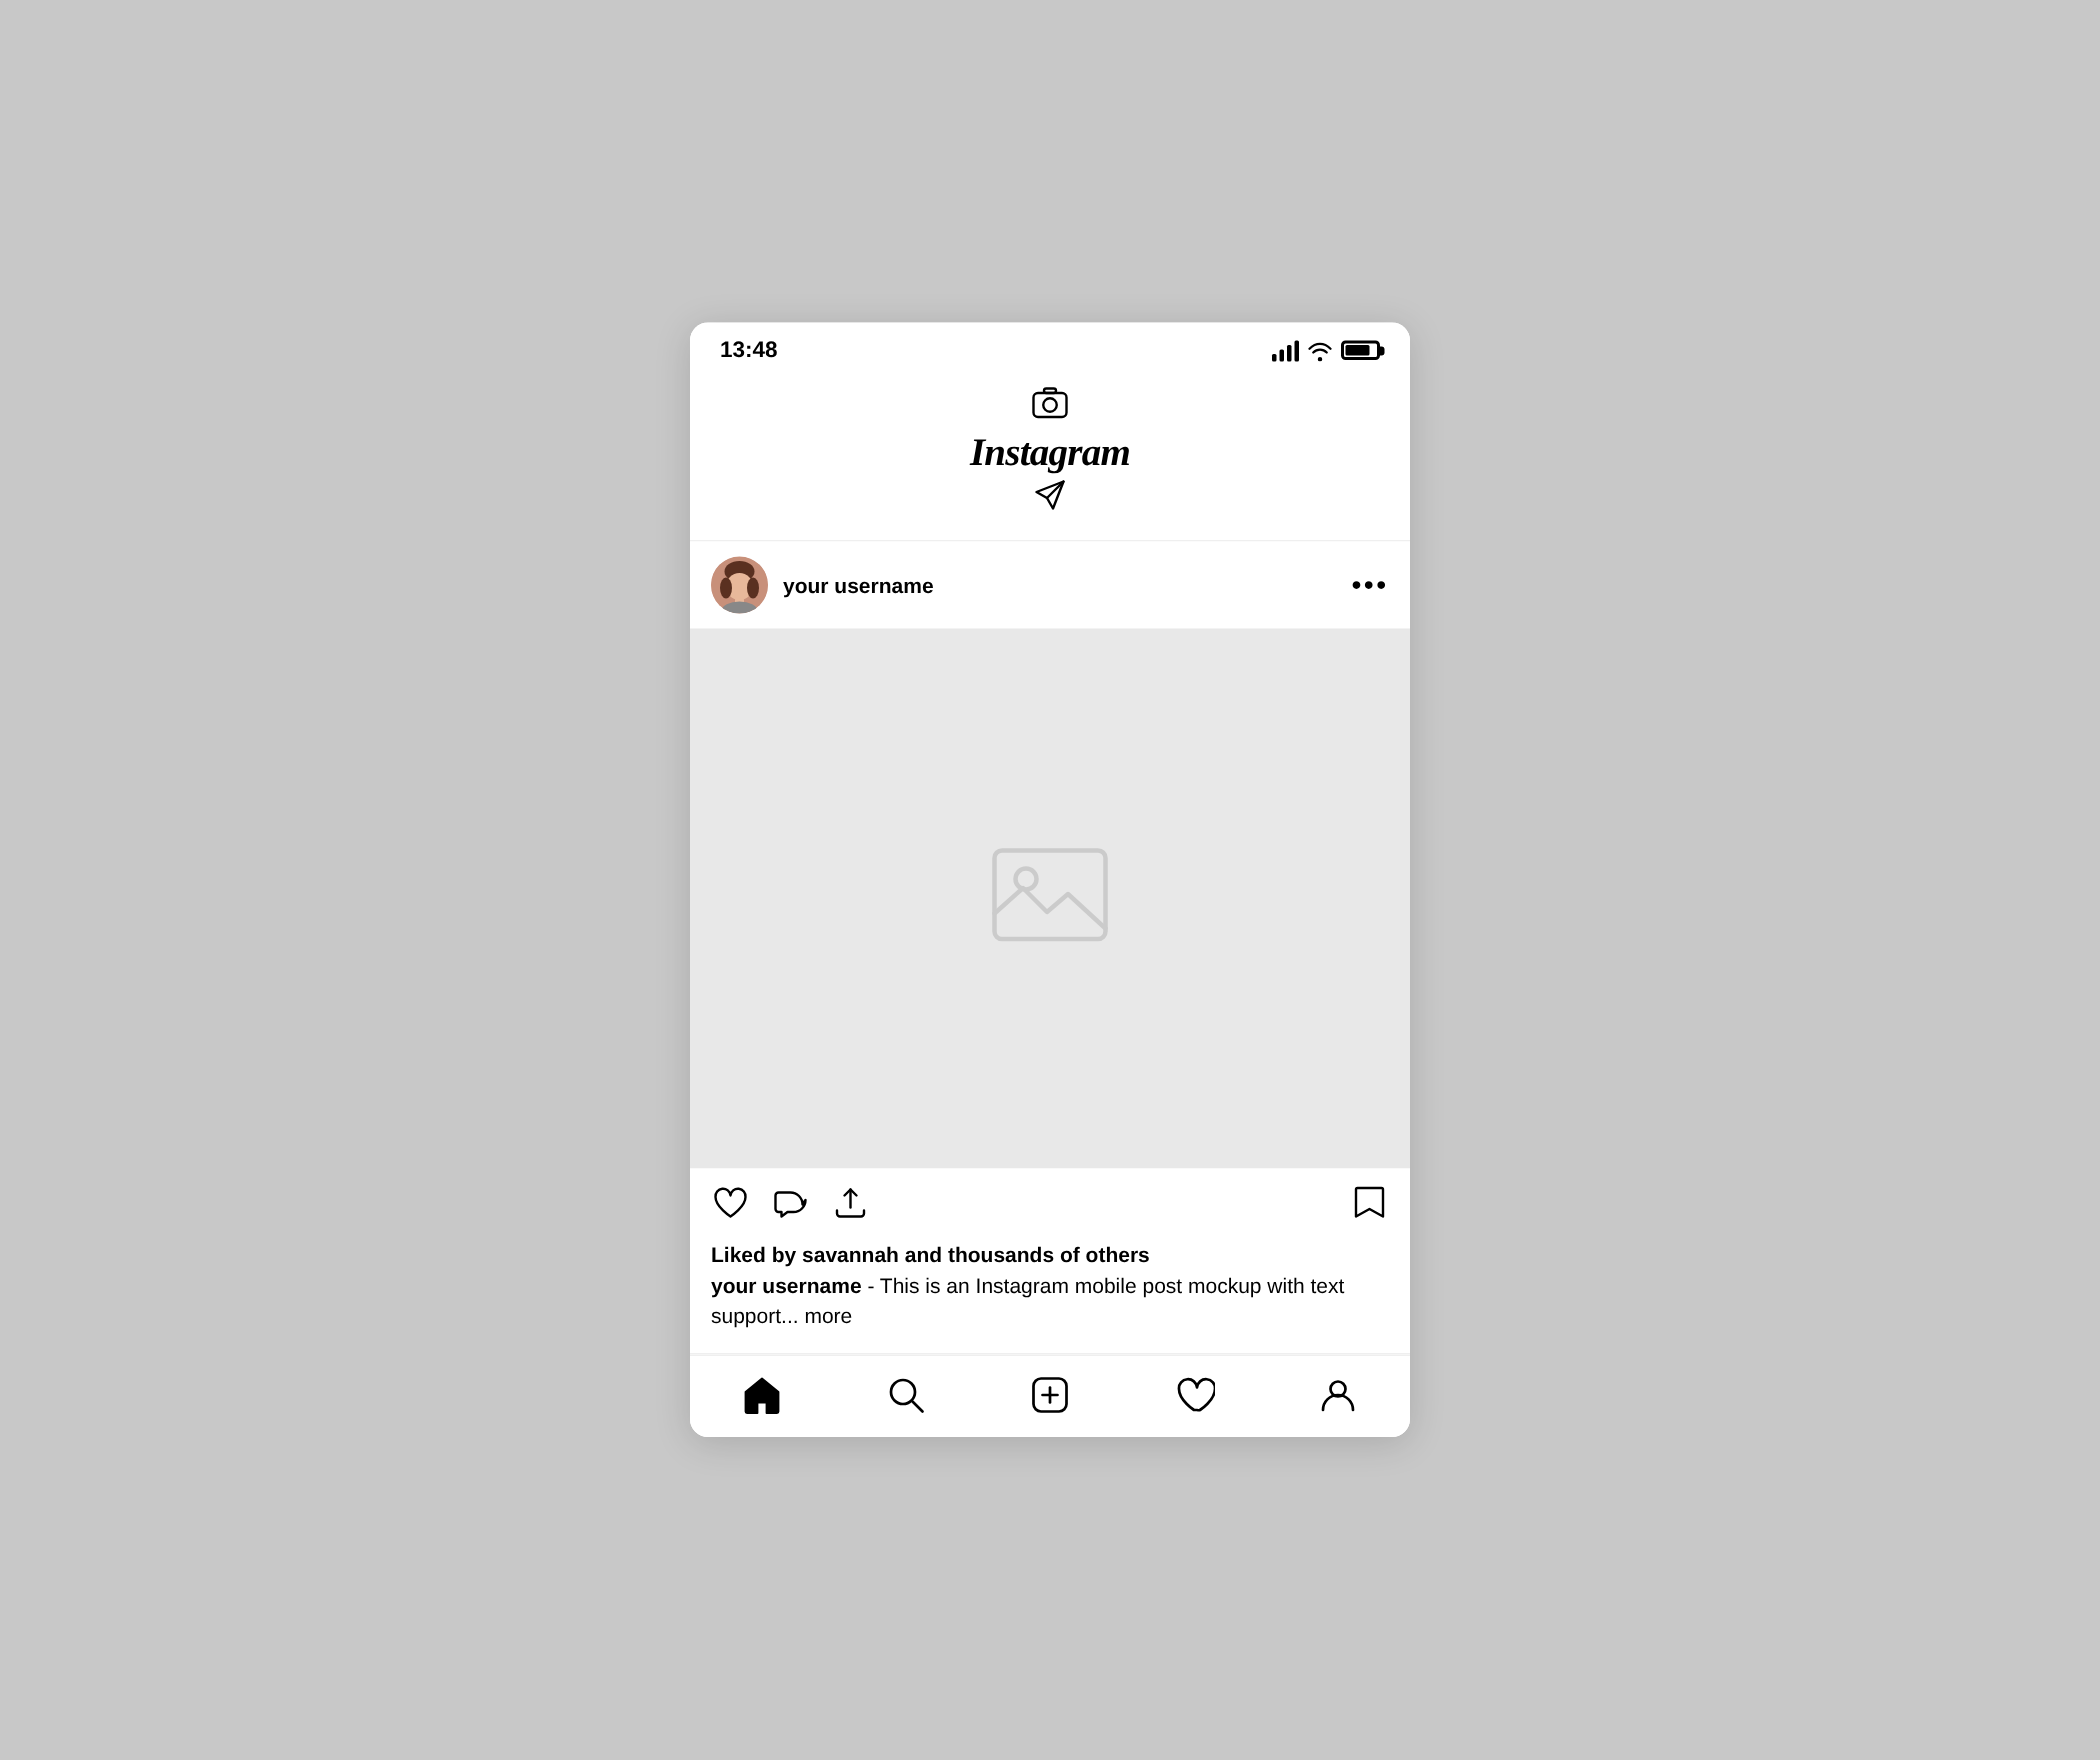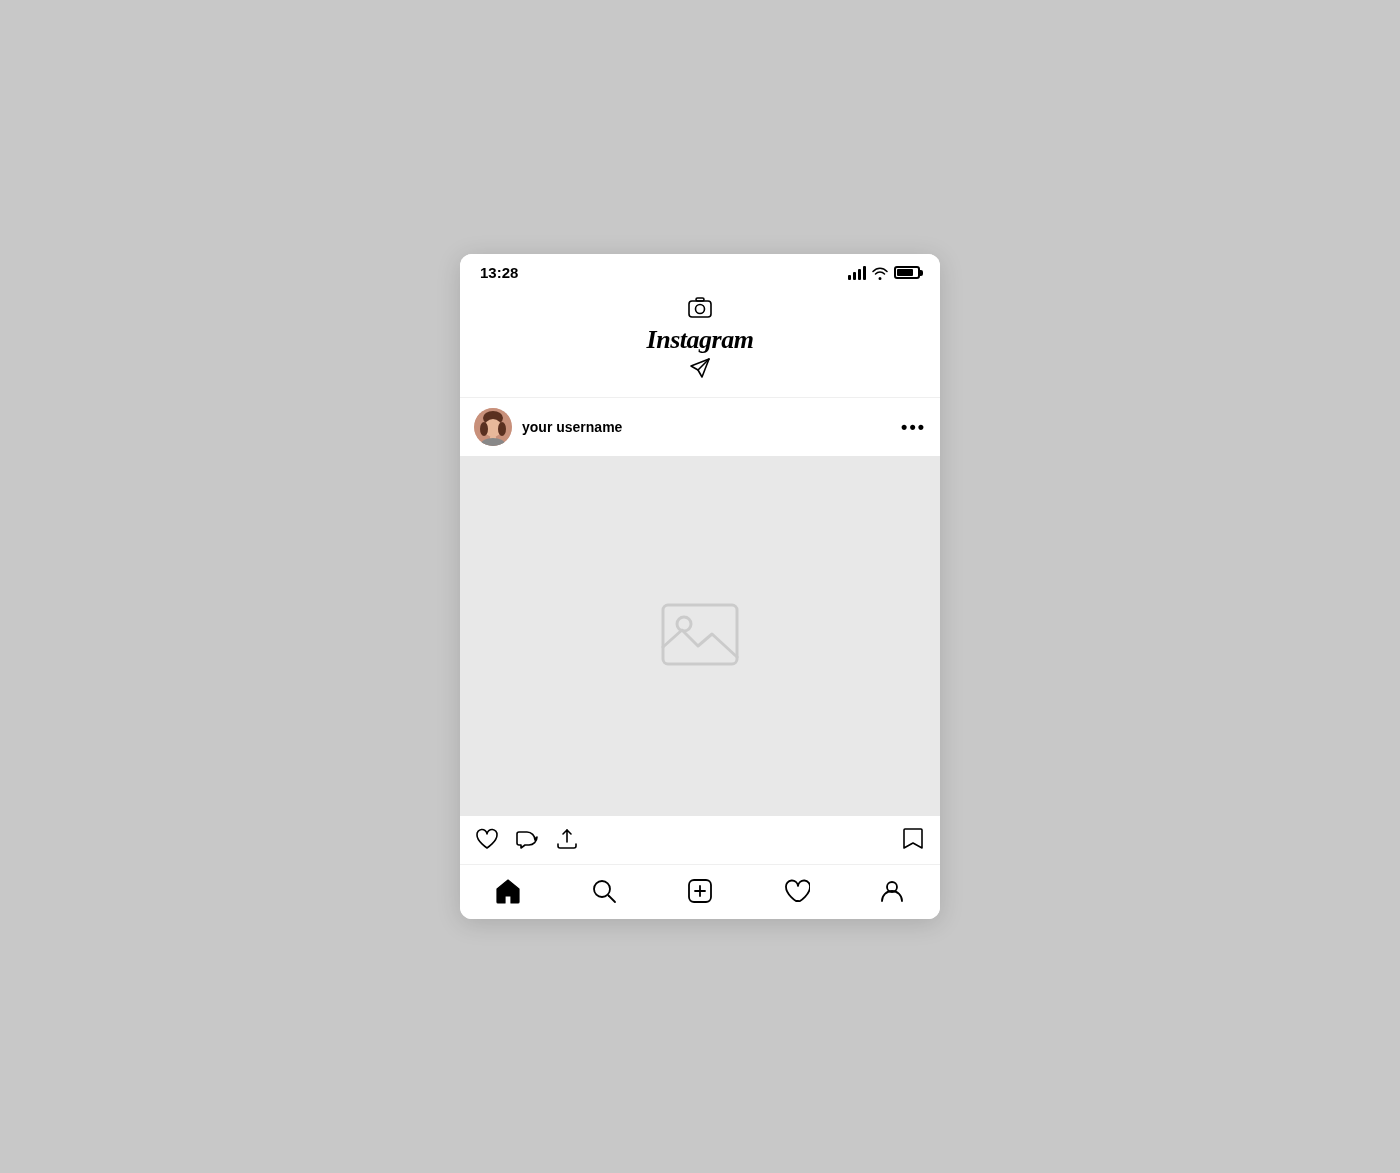--- a/index.html
+++ b/index.html
@@ -243,21 +243,21 @@
       width: 28px;
       height: 28px;
     }
   </style>
 </head>
 <body>
 
 <div class="phone-frame">
 
   <div class="status-bar">
-    <span class="status-time">13:28</span>
+    <span class="status-time">13:48</span>
     <div class="status-icons">
       <div class="signal-bars">
         <div class="signal-bar" style="height:5px;"></div>
         <div class="signal-bar" style="height:8px;"></div>
         <div class="signal-bar" style="height:11px;"></div>
         <div class="signal-bar" style="height:14px;"></div>
       </div>
 
       <svg width="16" height="14" viewBox="0 0 16 14" fill="none">
         <path d="M8 11a1.5 1.5 0 1 1 0 3 1.5 1.5 0 0 1 0-3z" fill="#000"></path>
@@ -341,20 +341,26 @@
         </svg>
       </div>
     </div>
     <div class="action-icon">
       <svg viewBox="0 0 26 26" fill="none" stroke="#000" stroke-width="1.6" stroke-linecap="round" stroke-linejoin="round">
         <path d="M5 3h16a1 1 0 0 1 1 1v18l-9-5-9 5V4a1 1 0 0 1 1-1z"></path>
       </svg>
     </div>
   </div>
 
+  <div class="post-info">
+    <div class="likes-text">Liked by savannah and thousands of others</div>
+    <div class="caption-text">
+      <span class="caption-username">your username</span><span> - This is an Instagram mobile post mockup with text support... more</span>
+    </div>
+  </div>
 
   <div class="bottom-nav">
     <div class="nav-item">
       <svg viewBox="0 0 28 28" fill="none" xmlns="http://www.w3.org/2000/svg">
         <path d="M3 12L14 3l11 9v13a1 1 0 0 1-1 1H17v-7h-6v7H4a1 1 0 0 1-1-1V12z" fill="#000" stroke="#000" stroke-width="1.2" stroke-linejoin="round"></path>
       </svg>
     </div>
     <div class="nav-item">
       <svg viewBox="0 0 28 28" fill="none" stroke="#000" stroke-width="1.8" stroke-linecap="round">
         <circle cx="12" cy="12" r="8"></circle>

